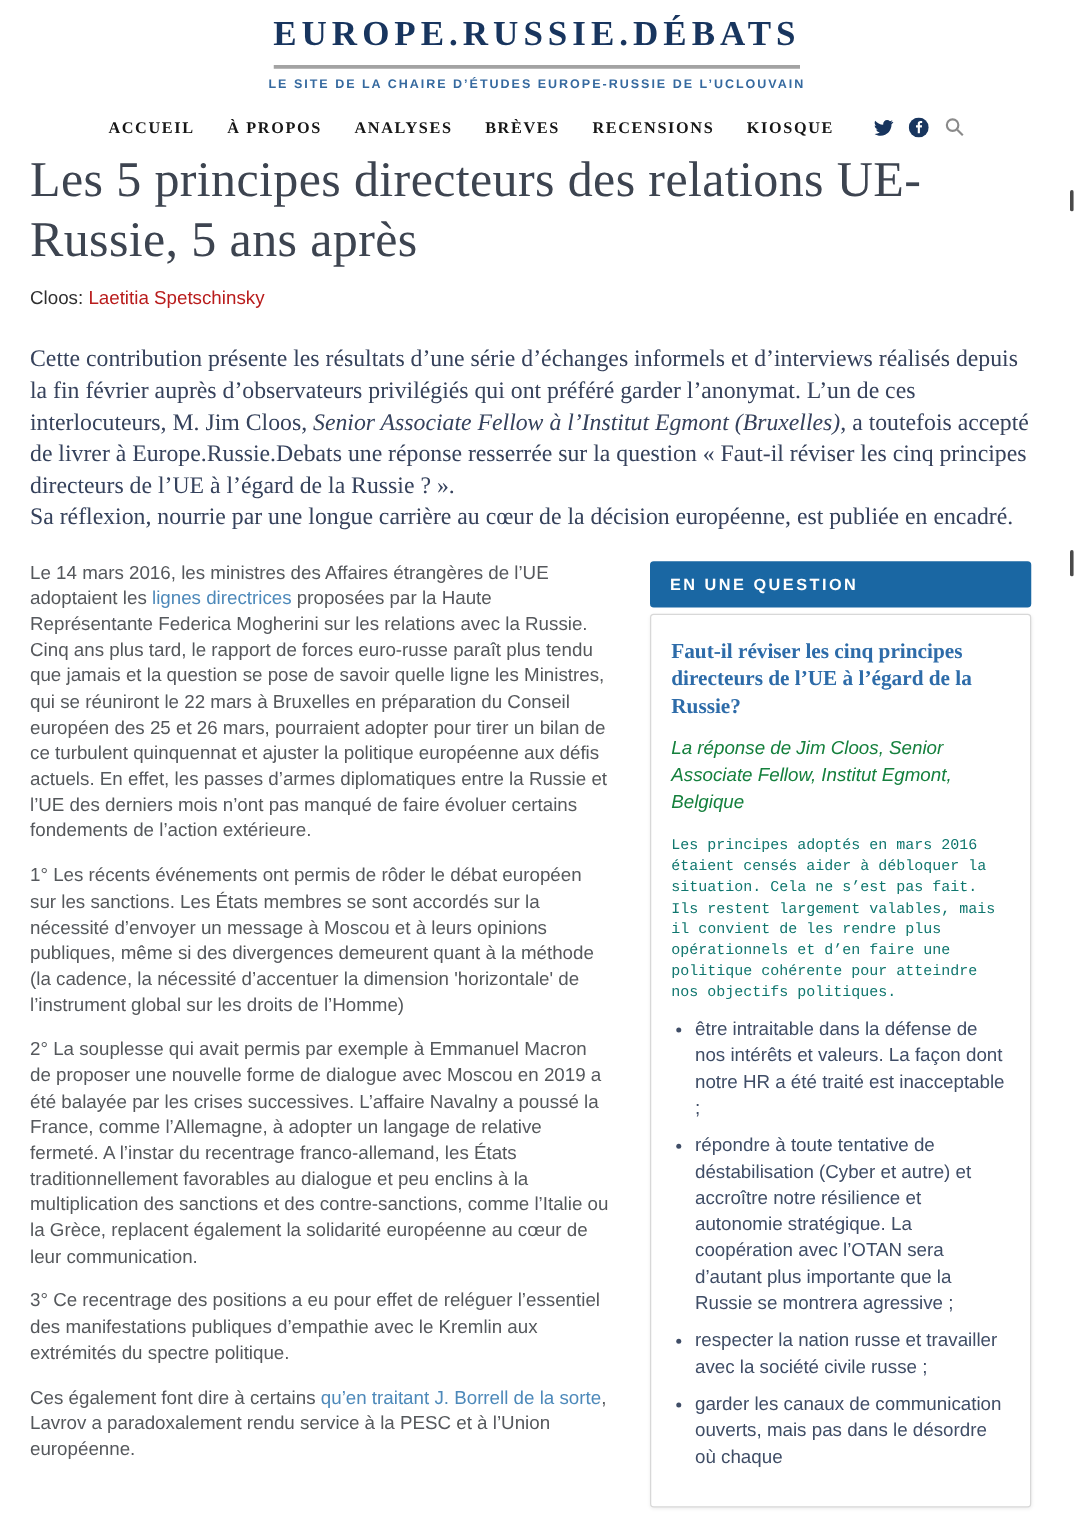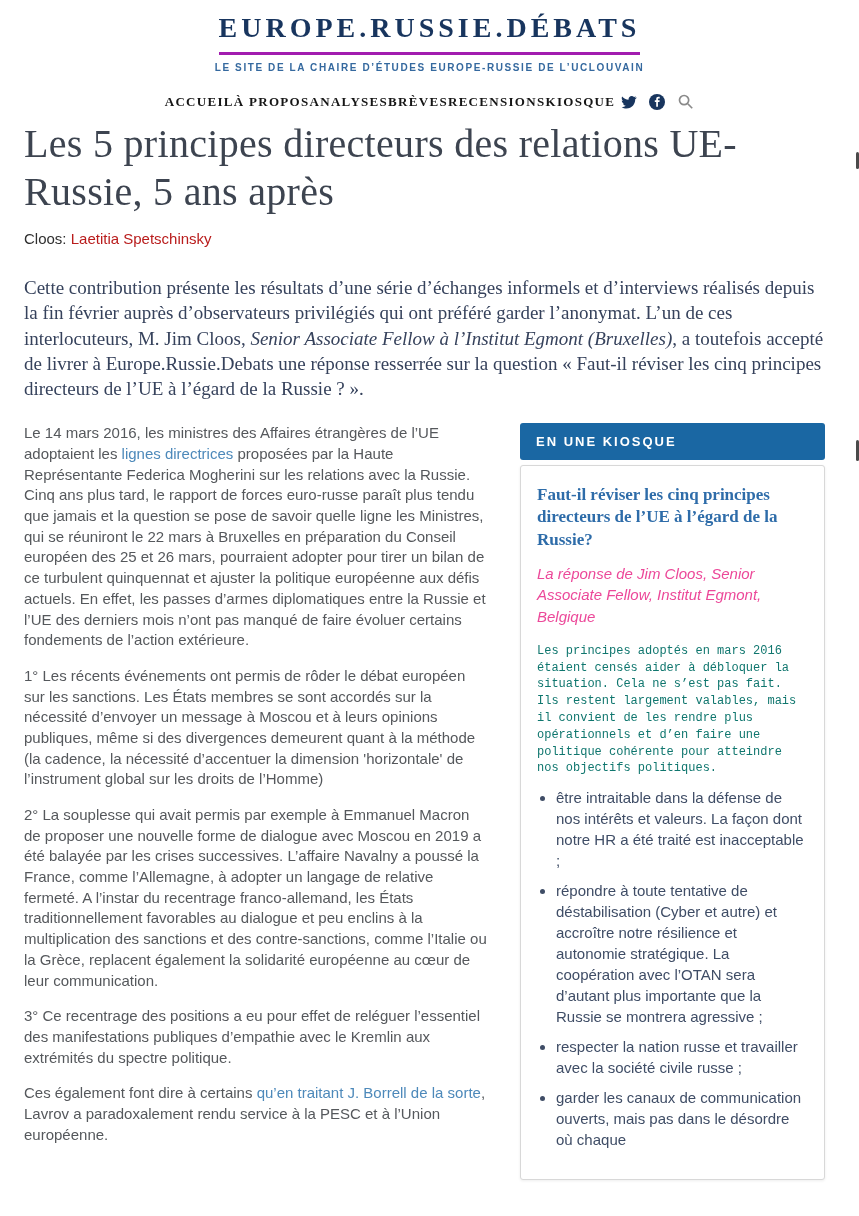--- a/index.html
+++ b/index.html
@@ -7,31 +7,31 @@
   body { width: 859px; height: 1216px; overflow: hidden; font-family: "Liberation Sans", sans-serif; }
   .page { position: relative; width: 859px; height: 1216px; overflow: hidden; background: #fff; }
 
   
   .site-header { text-align: center; padding-top: 12px; }
   .site-title {
     display: inline-block;
     font-family: "Liberation Serif", serif;
     font-size: 28px; font-weight: 700; letter-spacing: 4px;
     color: #18355e; text-decoration: none;
-    padding-bottom: 8px; border-bottom: 3px solid #a21caf;
+    padding-bottom: 8px; border-bottom: 3px solid #a3a3a3;
     cursor: pointer;
   }
   .tagline {
     margin-top: 7px;
     font-size: 10px; font-weight: 700; letter-spacing: 1.6px;
     color: #35699f;
   }
   .main-nav {
     margin-top: 20px;
-    display: flex; justify-content: center; align-items: center; 
+    display: flex; justify-content: center; align-items: center; gap: 26px;
     font-family: "Liberation Serif", serif;
     font-size: 13px; font-weight: 600; letter-spacing: 1.3px;
     color: #161616;
   }
   .main-nav a.nav-link { color: #161616; text-decoration: none; cursor: pointer; }
   .nav-icons { display: flex; align-items: center; gap: 12px; margin-left: 6px; }
   .nav-icons a { display: inline-flex; cursor: pointer; }
 
   
   .article-wrap { padding: 0 24px; }
@@ -71,21 +71,21 @@
     background: #fff;
     box-shadow: 0 1px 3px rgba(0,0,0,0.07);
     padding: 18px 16px 20px 16px;
   }
   .sidebar-title {
     font-family: "Liberation Serif", serif;
     font-size: 17px; font-weight: 700; line-height: 1.3;
     color: #2e6ca9; margin: 0 0 12px 0;
   }
   .sidebar-byline {
-    font-style: italic; color: #ec4899;
+    font-style: italic; color: #15803d;
     font-size: 15px; line-height: 1.45; margin-bottom: 15px;
   }
   .sidebar-intro { color: #0f766e; font-size: 12px; line-height: 1.4; margin: 0 0 10px 0; font-family: Liberation Mono, monospace; }
   .sidebar ul { margin: 0; padding-left: 19px; color: #3f4d66; font-size: 15px; line-height: 1.4; }
   .sidebar li { margin-bottom: 9px; }
 
   
   .scroll-mark { position: absolute; right: 0px; width: 3px; background: #4a4a4a; border-radius: 2px; }
   .scroll-mark.m1 { top: 152px; height: 17px; }
   .scroll-mark.m2 { top: 440px; height: 21px; }
@@ -137,38 +137,39 @@
 
     <div class="meta">
       <div>
         <span class="text-seg">Cloos:</span>
         <a class="author-link">Laetitia Spetschinsky</a>
       </div>
     </div>
 
     <div class="lead">
       <span class="text-seg">Cette contribution présente les résultats d’une série d’échanges informels et d’interviews réalisés depuis la fin février auprès d’observateurs privilégiés qui ont préféré garder l’anonymat. L’un de ces interlocuteurs, M. Jim Cloos, </span><em>Senior Associate Fellow à l’Institut Egmont (Bruxelles)</em><span class="text-seg">, a toutefois accepté de livrer à Europe.Russie.Debats une réponse resserrée sur la question « Faut-il réviser les cinq principes directeurs de l’UE à l’égard de la Russie ? ».</span><br>
+      <span class="text-seg">Sa réflexion, nourrie par une longue carrière au cœur de la décision européenne, est publiée en encadré.</span>
     </div>
 
     <div class="content">
 
       <div class="col-left">
         <p>
           <span class="text-seg">Le 14 mars 2016, les ministres des Affaires étrangères de l’UE adoptaient les </span><a class="inline-link">lignes directrices</a><span class="text-seg"> proposées par la Haute Représentante Federica Mogherini sur les relations avec la Russie. Cinq ans plus tard, le rapport de forces euro-russe paraît plus tendu que jamais et la question se pose de savoir quelle ligne les Ministres, qui se réuniront le 22 mars à Bruxelles en préparation du Conseil européen des 25 et 26 mars, pourraient adopter pour tirer un bilan de ce turbulent quinquennat et ajuster la politique européenne aux défis actuels. En effet, les passes d’armes diplomatiques entre la Russie et l’UE des derniers mois n’ont pas manqué de faire évoluer certains fondements de l’action extérieure.</span>
         </p>
         <p>1° Les récents événements ont permis de rôder le débat européen sur les sanctions. Les États membres se sont accordés sur la nécessité d’envoyer un message à Moscou et à leurs opinions publiques, même si des divergences demeurent quant à la méthode (la cadence, la nécessité d’accentuer la dimension 'horizontale' de l’instrument global sur les droits de l’Homme)</p>
         <p>2° La souplesse qui avait permis par exemple à Emmanuel Macron de proposer une nouvelle forme de dialogue avec Moscou en 2019 a été balayée par les crises successives. L’affaire Navalny a poussé la France, comme l’Allemagne, à adopter un langage de relative fermeté. A l’instar du recentrage franco-allemand, les États traditionnellement favorables au dialogue et peu enclins à la multiplication des sanctions et des contre-sanctions, comme l’Italie ou la Grèce, replacent également la solidarité européenne au cœur de leur communication.</p>
         <p>3° Ce recentrage des positions a eu pour effet de reléguer l’essentiel des manifestations publiques d’empathie avec le Kremlin aux extrémités du spectre politique.</p>
         <p>
           <span class="text-seg">Ces également font dire à certains </span><a class="inline-link">qu’en traitant J. Borrell de la sorte</a><span class="text-seg">, Lavrov a paradoxalement rendu service à la PESC et à l’Union européenne.</span>
         </p>
       </div>
 
       <aside class="sidebar">
-        <div class="sidebar-header">EN UNE KIOSQUE</div>
+        <div class="sidebar-header">EN UNE QUESTION</div>
         <div class="sidebar-box">
           <h2 class="sidebar-title">Faut-il réviser les cinq principes directeurs de l’UE à l’égard de la Russie?</h2>
           <div class="sidebar-byline">La réponse de Jim Cloos, Senior Associate Fellow, Institut Egmont, Belgique</div>
           <p class="sidebar-intro">Les principes adoptés en mars 2016 étaient censés aider à débloquer la situation. Cela ne s’est pas fait. Ils restent largement valables, mais il convient de les rendre plus opérationnels et d’en faire une politique cohérente pour atteindre nos objectifs politiques.</p>
           <ul>
             <li>être intraitable dans la défense de nos intérêts et valeurs. La façon dont notre HR a été traité est inacceptable ;</li>
             <li>répondre à toute tentative de déstabilisation (Cyber et autre) et accroître notre résilience et autonomie stratégique. La coopération avec l’OTAN sera d’autant plus importante que la Russie se montrera agressive ;</li>
             <li>respecter la nation russe et travailler avec la société civile russe ;</li>
             <li>garder les canaux de communication ouverts, mais pas dans le désordre où chaque</li>
           </ul>

